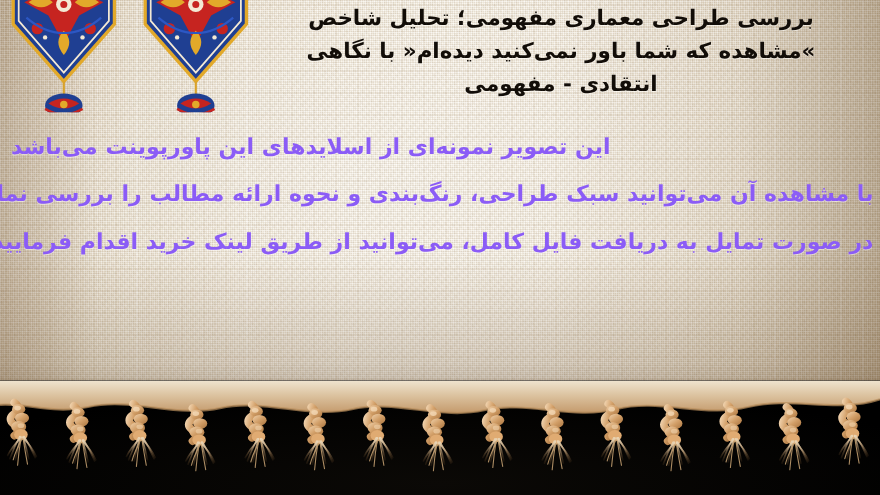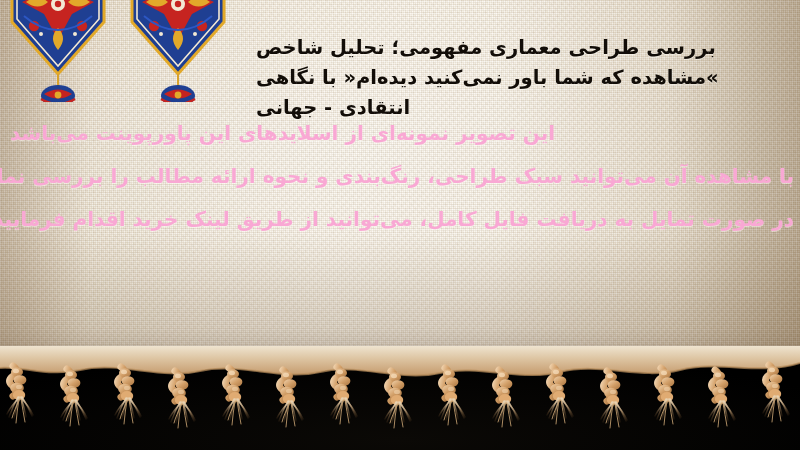--- a/index.html
+++ b/index.html
@@ -99,43 +99,42 @@
     width: 250px;
     height: 160px;
     pointer-events: none;
   }
   .medallions svg { display: block; }
 
   
   .title-block {
     position: absolute;
     top: 2px;
-    right: 4px;
+    right: 20px;
     width: 540px;
-    text-align: left;
+    text-align: center;
     direction: rtl;
     color: #120d08;
     font-size: 19.5px;
     line-height: 30px;
     font-weight: 700;
     letter-spacing: 0px;
     text-shadow: 0 1px 0 rgba(255,252,244,.55);
-    margin-top: 31px;
   }
   .title-line { white-space: nowrap; }
   .title-line.clip { overflow: visible; }
 
   .body-block {
     position: absolute;
     top: 112px;
     right: 6px;
     left: 10px;
     direction: rtl;
     text-align: center;
-    color: #f9a8d4;
+    color: #8b5cf6;
   }
   .body-line {
     font-size: 20px;
     line-height: 43px;
     font-weight: 700;
     white-space: nowrap;
     text-shadow: 0 1px 0 rgba(255,252,246,.5);
   }
   .body-line.l1 { text-align: left;  padding-left: 0;   margin-right: 0; }
   .body-line.l2 { text-align: center; }
@@ -227,21 +226,21 @@
       </g>
       <g>
         <use href="#med" x="182" y="62"></use>
       </g>
     </svg>
   </div>
 
   <div class="title-block">
     <div class="title-line">بررسی طراحی معماری مفهومی؛ تحلیل شاخص</div>
     <div class="title-line clip">»مشاهده که شما باور نمی‌کنید دیده‌ام« با نگاهی</div>
-    <div class="title-line">انتقادی - جهانی</div>
+    <div class="title-line">انتقادی - مفهومی</div>
   </div>
 
   <div class="body-block">
     <div class="body-line l1">این تصویر نمونه‌ای از اسلایدهای این پاورپوینت می‌باشد</div>
     <div class="body-line l2">با مشاهده آن می‌توانید سبک طراحی، رنگ‌بندی و نحوه ارائه مطالب را بررسی نمایید</div>
     <div class="body-line l3">در صورت تمایل به دریافت فایل کامل، می‌توانید از طریق لینک خرید اقدام فرمایید</div>
   </div>
 
   <div class="fringe-zone">
     <div class="black-fill"></div>

